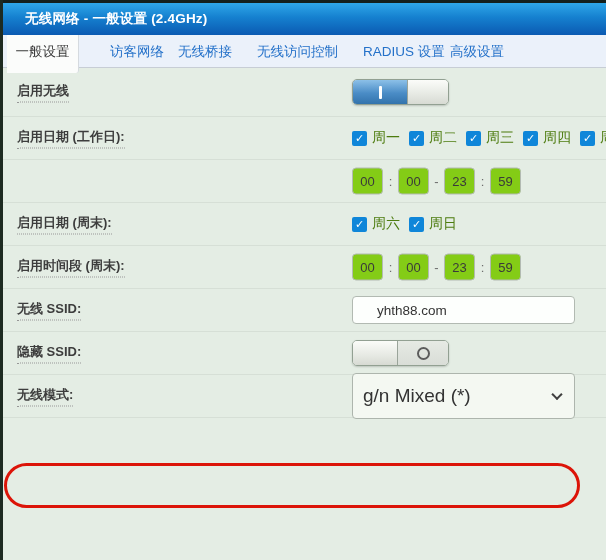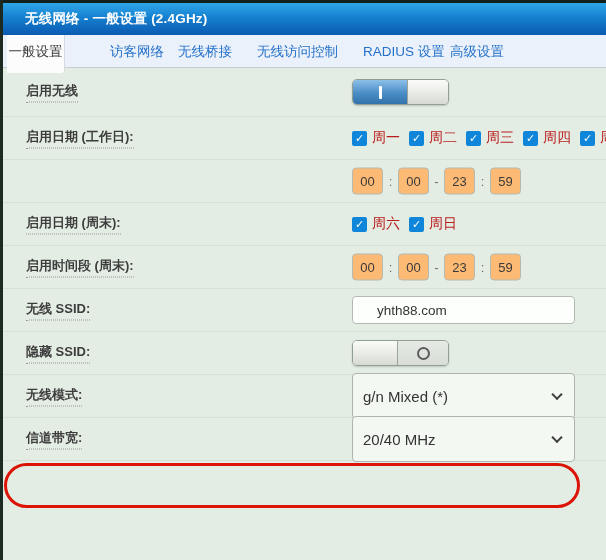--- a/index.html
+++ b/index.html
@@ -10,32 +10,32 @@
   .main { position:absolute; left:3px; top:3px; width:603px; }
 
   .titlebar { height:32px; background:linear-gradient(180deg,#2fa7e9 0%,#1580cf 45%,#0b5ab2 100%);
               display:flex; align-items:center; padding-left:22px; }
   .titlebar span { color:#ffffff; font-size:13.5px; font-weight:bold; letter-spacing:.2px; }
 
   .tabbar { position:relative; height:33px; background:#ebf1fa; border-bottom:1px solid #c7cdd5; z-index:3; }
   .tab { position:absolute; top:0; height:33px; line-height:33px; font-size:13.5px; color:#2471c9; cursor:pointer; white-space:nowrap; }
   .tab.active { height:38px; line-height:33px; background:#fbfcfb; color:#3a3a3a; text-align:center;
                 border-right:1px solid #d5dadf; border-bottom-right-radius:3px; z-index:4; }
-  .tab:nth-child(1){ left:4px;  width:58px; }
+  .tab:nth-child(1){ left:4px;  width:72px; }
   .tab:nth-child(2){ left:107px;  }
   .tab:nth-child(3){ left:175px; }
   .tab:nth-child(4){ left:254px; }
   .tab:nth-child(5){ left:360px; }
   .tab:nth-child(6){ left:447px; }
 
   .content { position:relative; background:#e4ede4; }
   .row { position:relative; height:43px; border-bottom:1px solid #d6dfd6; }
   .row-first { height:49px; }
   .row-filler { height:13px; border-bottom:none; }
-  .lbl { position:absolute; left:23px; top:50%; transform:translateY(-50%);
+  .lbl { position:absolute; left:14px; top:50%; transform:translateY(-50%);
          font-size:13px; font-weight:bold; color:#3d3d3d;
          border-bottom:1px dotted #979797; padding-bottom:2px; white-space:nowrap; }
   .ctl { position:absolute; left:349px; top:50%; transform:translateY(-50%);
          display:flex; align-items:center; white-space:nowrap; }
 
   
   .toggle { display:flex; width:97px; height:26px; border:1px solid #92a092; border-radius:5px;
             overflow:hidden; box-shadow:0 1px 2px rgba(0,0,0,.18); cursor:pointer; }
   .tg-blue { width:54px; height:100%; background:linear-gradient(180deg,#8cc0e8 0%,#4a8cc6 55%,#3373ac 100%);
              display:flex; align-items:center; justify-content:center; }
@@ -44,35 +44,35 @@
              border-left:1px solid #9aa49a; }
   .tg-knob.knob-left { flex:none; width:45px; border-left:none; border-right:1px solid #9aa49a; }
   .tg-gray { flex:1; height:100%; background:linear-gradient(180deg,#e6eae4 0%,#d9ddd7 100%);
              display:flex; align-items:center; justify-content:center; }
   .tg-circle { width:13px; height:13px; border:2px solid #5c5c5c; border-radius:50%; }
 
   
   .cb-item { display:inline-flex; align-items:center; width:57px; cursor:pointer; }
   .cb { width:15px; height:15px; background:#0f86d9; border-radius:2px; color:#ffffff;
         font-size:11px; line-height:15px; text-align:center; font-weight:bold; margin-right:5px; flex:none; }
-  .cb-lbl { font-size:14px; color:#b91c1c; }
-
-  
-  .tin { width:31px; height:27px; border:1px solid #b2bab2; border-radius:4px; background:#fdba74;
+  .cb-lbl { font-size:14px; color:#4d7c0f; }
+
+  
+  .tin { width:31px; height:27px; border:1px solid #b2bab2; border-radius:4px; background:#84cc16;
          text-align:center; font-size:13px; color:#3a3a3a; font-family:inherit; }
   .tsep { display:inline-block; width:15px; text-align:center; color:#6d6d6d; font-size:13px; }
 
   
   .txt { width:223px; height:28px; border:1px solid #b2bab2; border-radius:4px; background:#fdfffd;
          padding:0 24px; font-size:13.5px; color:#333333; font-family:inherit; }
 
   
   .select { position:relative; width:223px; height:46px; border:1px solid #adb5ad; border-radius:4px;
             background:#f4f8f2; display:flex; align-items:center; padding:0 28px 0 10px;
-            font-size:15px; color:#333333; cursor:pointer; }
+            font-size:19px; color:#333333; cursor:pointer; }
   .chev { position:absolute; right:13px; top:50%; width:8px; height:8px;
           border-right:2px solid #3f3f3f; border-bottom:2px solid #3f3f3f;
           transform:translateY(-70%) rotate(45deg); }
 
   
   .red-oval { position:absolute; left:4px; top:463px; width:576px; height:45px;
               border:3px solid #dc1408; border-radius:24px; z-index:6; pointer-events:none; }
 </style>
 </head>
 <body>
@@ -196,29 +196,20 @@
       <div class="row">
         <span class="lbl">无线模式:</span>
         <div class="ctl">
           <div class="select">
             <span>g/n Mixed (*)</span>
             <span class="chev"></span>
           </div>
         </div>
       </div>
 
-      <div class="row">
-        <span class="lbl">信道带宽:</span>
-        <div class="ctl">
-          <div class="select">
-            <span>20/40 MHz</span>
-            <span class="chev"></span>
-          </div>
-        </div>
-      </div>
 
 
 
       <div class="row row-filler"></div>
 
     </div>
   </div>
 
   <div class="red-oval"></div>
 </div>

